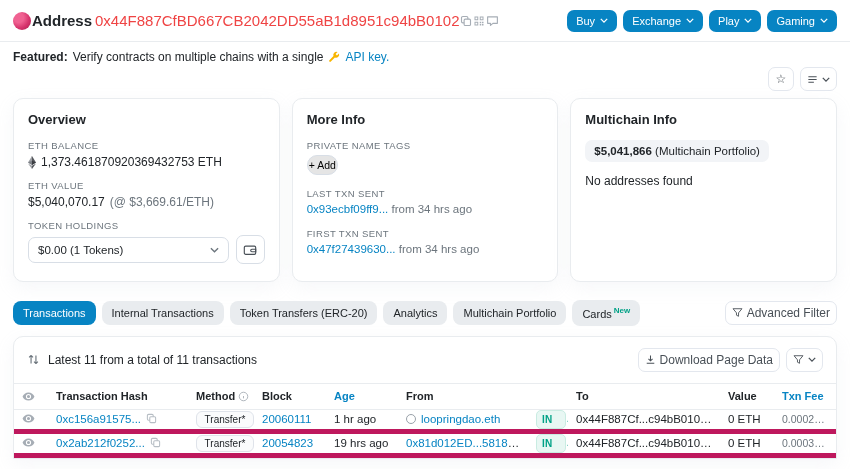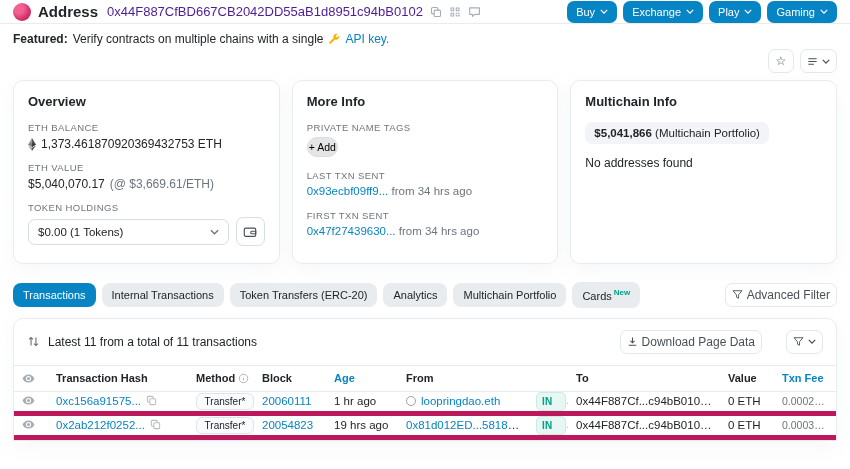--- a/index.html
+++ b/index.html
@@ -3,25 +3,25 @@
 <meta charset="utf-8">
 <style>
   *{box-sizing:border-box;margin:0;padding:0}
   html,body{width:850px;height:469px;overflow:hidden;background:#fff;
     font-family:"Liberation Sans",sans-serif;color:#212529;font-size:12px}
   a{text-decoration:none}
   .link{color:#0784c3;cursor:pointer}
   svg{display:block}
 
   
-  .topbar{display:flex;align-items:center;gap:7px;height:24px;padding:0 13px;border-bottom:1px solid #e9ecef}
+  .topbar{display:flex;align-items:center;gap:1px;height:42px;padding:0 13px;border-bottom:1px solid #e9ecef}
   .identicon{width:18px;height:18px;border-radius:50%;flex:0 0 18px;
     background:radial-gradient(circle at 32% 32%,#f06292 0 28%,#d6336c 60%,#a61e4d 100%)}
   .page-title{font-size:15px;font-weight:700;margin-right:2px}
-  .address-text{font-size:13px;color:#4c1d95}
+  .address-text{font-size:15px;color:#ef4444}
   .icon-btn{color:#a6adb5;display:inline-flex;align-items:center;cursor:pointer}
   .topbar-right{margin-left:auto;display:flex;gap:6px}
   .btn-primary{display:inline-flex;align-items:center;gap:5px;background:#0784c3;color:#fff;
     font-size:11px;font-weight:500;padding:5px 9px;border-radius:7px;border:none;cursor:pointer;
     font-family:"Liberation Sans",sans-serif}
 
   
   .featured-row{padding:8px 13px 0;display:flex;align-items:center;gap:5px;font-size:12px}
   .featured-label{font-weight:700}
   .actions-row{display:flex;justify-content:flex-end;gap:6px;padding:3px 13px 5px}
@@ -57,21 +57,21 @@
   .tab{font-size:11px;padding:6px 10px;border-radius:8px;background:#e9ecef;color:#212529;
     cursor:pointer;white-space:nowrap;border:none;font-family:"Liberation Sans",sans-serif}
   .tab.active{background:#0784c3;color:#fff;font-weight:500}
   .new-badge{color:#00a186;font-size:8px;font-weight:700;vertical-align:super;margin-left:2px}
 
   
   .tx-panel{margin:10px 13px 0;border:1px solid #e9ecef;border-radius:10px 10px 0 0;background:#fff;
     box-shadow:0 6px 18px rgba(180,190,205,.12)}
   .tx-toolbar{display:flex;align-items:center;justify-content:space-between;padding:11px 13px}
   .tx-summary{display:flex;align-items:center;gap:8px;font-size:12px;color:#212529}
-  .toolbar-right{display:flex;gap:24px;align-items:flex-end}
+  .toolbar-right{display:flex;gap:6px;align-items:flex-end}
 
   table{width:100%;border-collapse:collapse;table-layout:fixed}
   th{font-size:11px;font-weight:700;text-align:left;padding:6px 8px;
     border-top:1px solid #e9ecef;border-bottom:1px solid #e9ecef;white-space:nowrap}
   .th-blue{color:#0784c3}
   td{font-size:11.5px;padding:0 8px;border-bottom:5px solid #be185d;vertical-align:middle;
     white-space:nowrap;overflow:hidden;text-overflow:ellipsis}
   .c-eye,.eye-head{color:#a6adb5}
   .eye-btn{display:inline-flex;color:#a6adb5;cursor:pointer}
   .copy{display:inline-flex;color:#b6bdc4;cursor:pointer;margin-left:5px;vertical-align:-1px}

